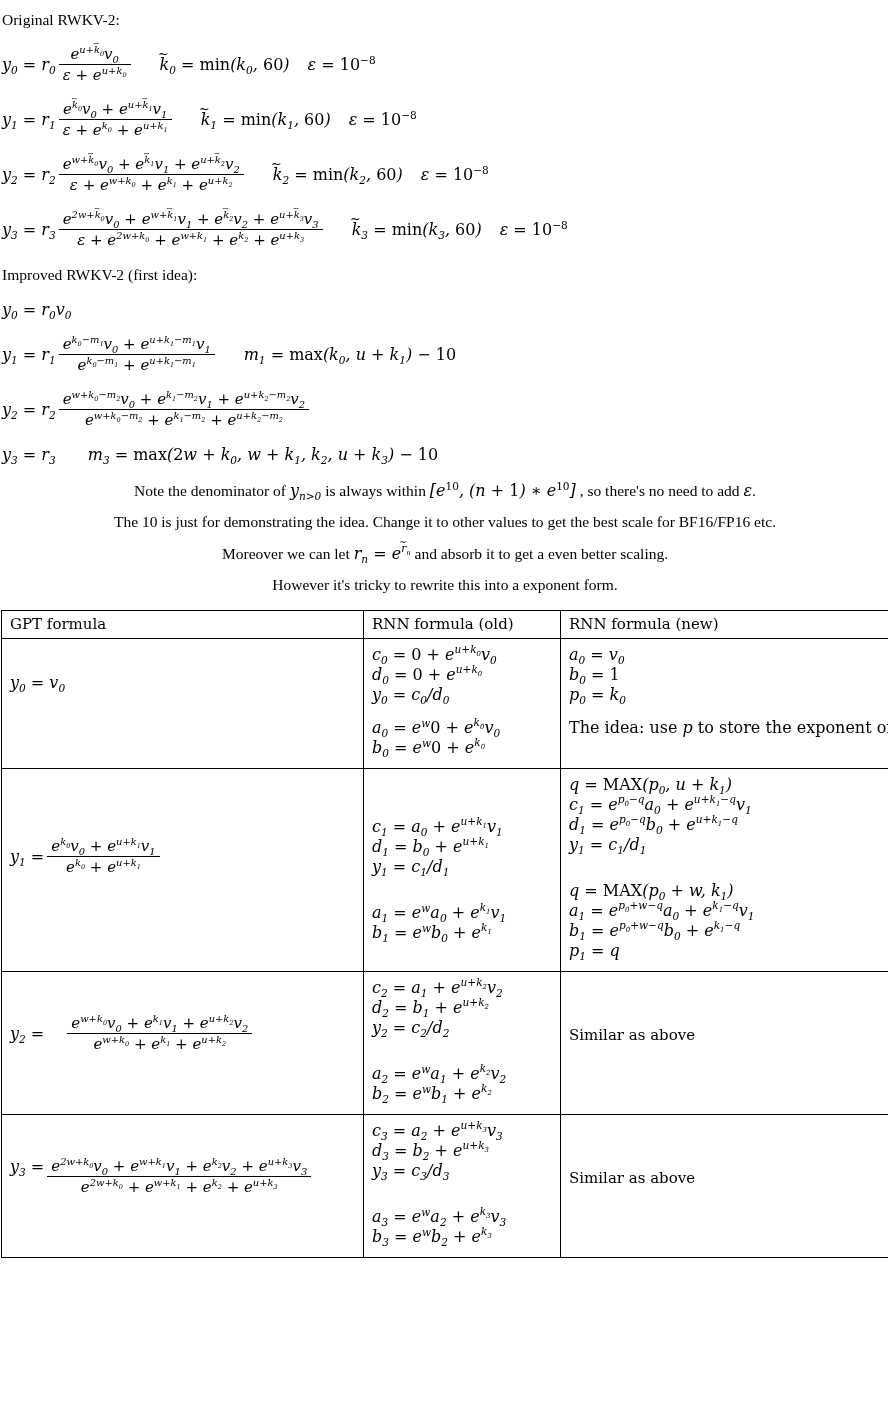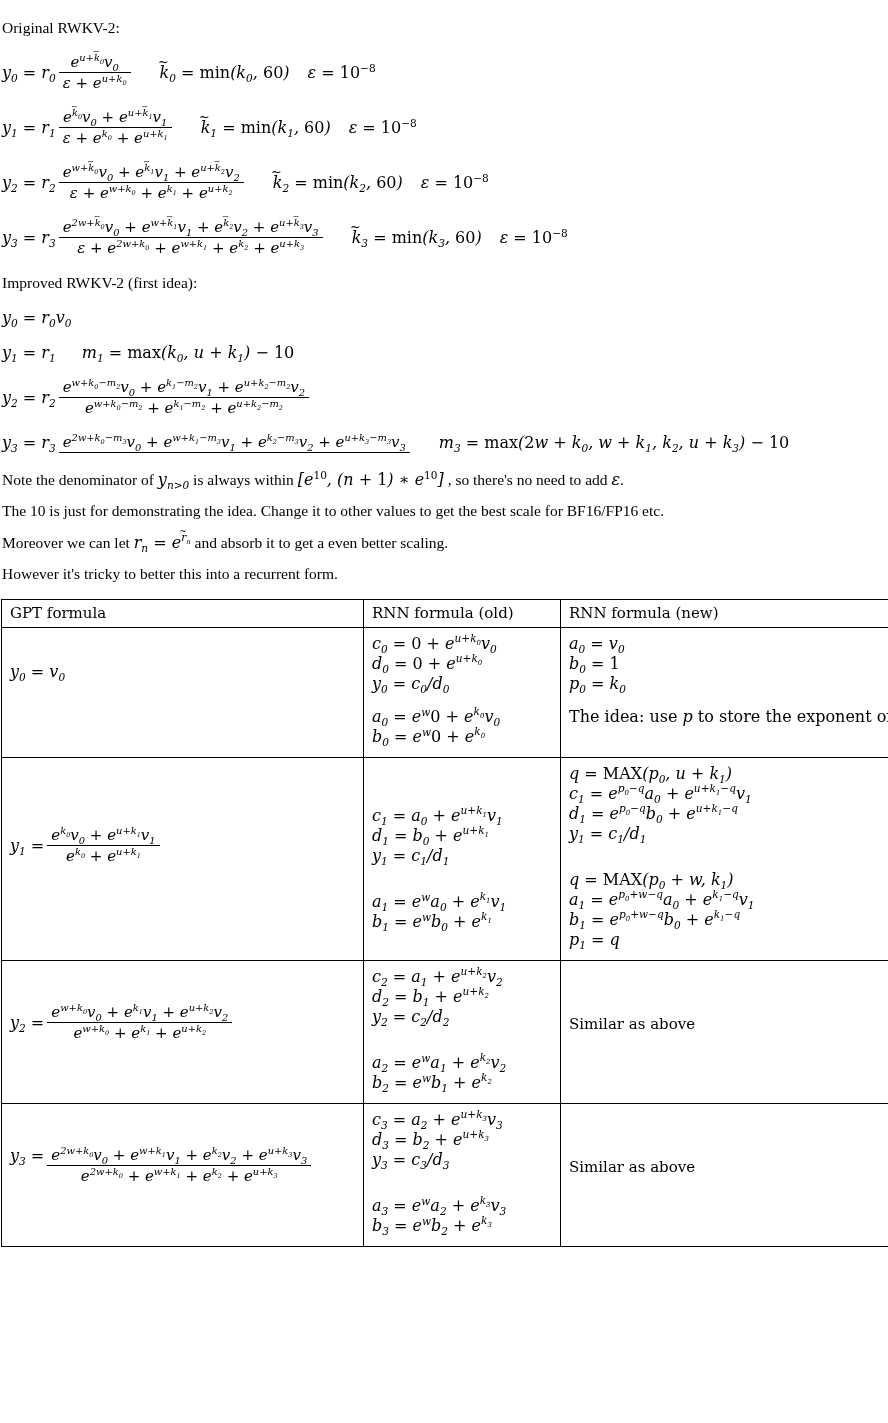--- a/index.html
+++ b/index.html
@@ -12,21 +12,21 @@
     font-family: "Liberation Serif", serif;
     color: #000000;
     font-size: 15px;
   }
   .page {
     width: 888px;
     padding: 10px 0 0 0;
     box-sizing: border-box;
   }
   .para {
-    margin: 8px 0 6px 2px;
+    margin: 0 0 6px 2px;
     font-size: 15.5px;
     line-height: 1.35;
   }
   .eqline {
     margin: 14px 0 16px 2px;
     display: flex;
     align-items: center;
     flex-wrap: nowrap;
   }
   .mathy {
@@ -85,21 +85,21 @@
     font-size: 15px;
   }
   .col1 { width: 345px; }
   .col2 { width: 180px; }
   .col3 { width: 359px; }
   .stack > div {
     margin-bottom: 1px;
     white-space: nowrap;
   }
   .stack .blank { height: 12px; }
-  .note { margin: 10px 0 0 2px; }
+  .note { margin: 10px 0 0 2px; text-align: center; }
   .tilded {
     display: inline-block;
     position: relative;
   }
   .tilded::before {
     content: "~";
     position: absolute;
     left: 50%;
     transform: translateX(-60%);
     top: -0.72em;
@@ -163,53 +163,56 @@
   </div>
 
   <div class="para" style="margin-top:14px;">Improved RWKV-2 (first idea):</div>
 
   <div class="eqline">
     <span class="mathy">y<sub>0</sub> = r<sub>0</sub>v<sub>0</sub></span>
   </div>
 
   <div class="eqline">
     <span class="mathy">y<sub>1</sub> = r<sub>1</sub></span>
+    <span class="frac mathy">
+      <span class="num">e<sup>k<sub>0</sub>−m<sub>1</sub></sup>v<sub>0</sub> + e<sup>u+k<sub>1</sub>−m<sub>1</sub></sup>v<sub>1</sub></span>
+      <span class="den">e<sup>k<sub>0</sub>−m<sub>1</sub></sup> + e<sup>u+k<sub>1</sub>−m<sub>1</sub></sup></span>
+    </span>
     <span class="gap-md"></span>
     <span class="mathy">m<sub>1</sub> = <span class="upr">max</span>(k<sub>0</sub>, u + k<sub>1</sub>) − <span class="num-up">10</span></span>
   </div>
 
   <div class="eqline">
     <span class="mathy">y<sub>2</sub> = r<sub>2</sub></span>
     <span class="frac mathy">
       <span class="num">e<sup>w+k<sub>0</sub>−m<sub>2</sub></sup>v<sub>0</sub> + e<sup>k<sub>1</sub>−m<sub>2</sub></sup>v<sub>1</sub> + e<sup>u+k<sub>2</sub>−m<sub>2</sub></sup>v<sub>2</sub></span>
       <span class="den">e<sup>w+k<sub>0</sub>−m<sub>2</sub></sup> + e<sup>k<sub>1</sub>−m<sub>2</sub></sup> + e<sup>u+k<sub>2</sub>−m<sub>2</sub></sup></span>
     </span>
     <span class="gap-md"></span>
   </div>
 
   <div class="eqline">
     <span class="mathy">y<sub>3</sub> = r<sub>3</sub></span>
     <span class="frac mathy">
-      <span class="num">e<sup>2w+k<sub>0</sub>−m<sub>3</sub></sup>v<sub>0</sub> + e<sup>w+k<sub>1</sub>−m<sub>3</sub></sup>v<sub>1</sub> + e<sup>k<sub>2</sub>−m<sub>3</sub></sup>v<sub>2</sub> + e<sup>u+k<sub>3</sub>−m<sub>3</sub></sup>v<sub>3</sub></span>
     </span>
     <span class="gap-md"></span>
     <span class="mathy">m<sub>3</sub> = <span class="upr">max</span>(<span class="num-up">2</span>w + k<sub>0</sub>, w + k<sub>1</sub>, k<sub>2</sub>, u + k<sub>3</sub>) − <span class="num-up">10</span></span>
   </div>
 
   <div class="para note">
     Note the denominator of <span class="mathy">y<sub>n&gt;0</sub></span> is always within <span class="mathy">[e<sup class="num-up">10</sup>, (n + <span class="num-up">1</span>) ∗ e<sup class="num-up">10</sup>]</span> , so there's no need to add <span class="mathy">ε</span>.
   </div>
 
   <div class="para note">The 10 is just for demonstrating the idea. Change it to other values to get the best scale for BF16/FP16 etc.</div>
 
   <div class="para note">
     Moreover we can let <span class="mathy">r<sub>n</sub> = e<sup><span class="tilded">r</span><sub>n</sub></sup></span> and absorb it to get a even better scaling.
   </div>
 
-  <div class="para note">However it's tricky to better this into a recurrent form.</div>
+  <div class="para note">However it's tricky to rewrite this into a exponent form.</div>
 
 
   <table class="ftable">
     <thead>
       <tr>
         <th class="col1">GPT formula</th>
         <th class="col2">RNN formula (old)</th>
         <th class="col3">RNN formula (new)</th>
       </tr>
     </thead>
@@ -272,21 +275,21 @@
             <div>q = <span class="upr">MAX</span>(p<sub>0</sub> + w, k<sub>1</sub>)</div>
             <div>a<sub>1</sub> = e<sup>p<sub>0</sub>+w−q</sup>a<sub>0</sub> + e<sup>k<sub>1</sub>−q</sup>v<sub>1</sub></div>
             <div>b<sub>1</sub> = e<sup>p<sub>0</sub>+w−q</sup>b<sub>0</sub> + e<sup>k<sub>1</sub>−q</sup></div>
             <div>p<sub>1</sub> = q</div>
           </div>
         </td>
       </tr>
 
       <tr>
         <td class="col1">
-          <div style="display:flex;align-items:center;padding-top:36px;">
+          <div style="display:flex;align-items:center;padding-top:36px;gap:20px;">
             <span class="mathy">y<sub>2</sub> =</span>
             <span class="frac mathy">
               <span class="num">e<sup>w+k<sub>0</sub></sup>v<sub>0</sub> + e<sup>k<sub>1</sub></sup>v<sub>1</sub> + e<sup>u+k<sub>2</sub></sup>v<sub>2</sub></span>
               <span class="den">e<sup>w+k<sub>0</sub></sup> + e<sup>k<sub>1</sub></sup> + e<sup>u+k<sub>2</sub></sup></span>
             </span>
           </div>
         </td>
         <td class="col2">
           <div class="stack mathy">
             <div>c<sub>2</sub> = a<sub>1</sub> + e<sup>u+k<sub>2</sub></sup>v<sub>2</sub></div>

